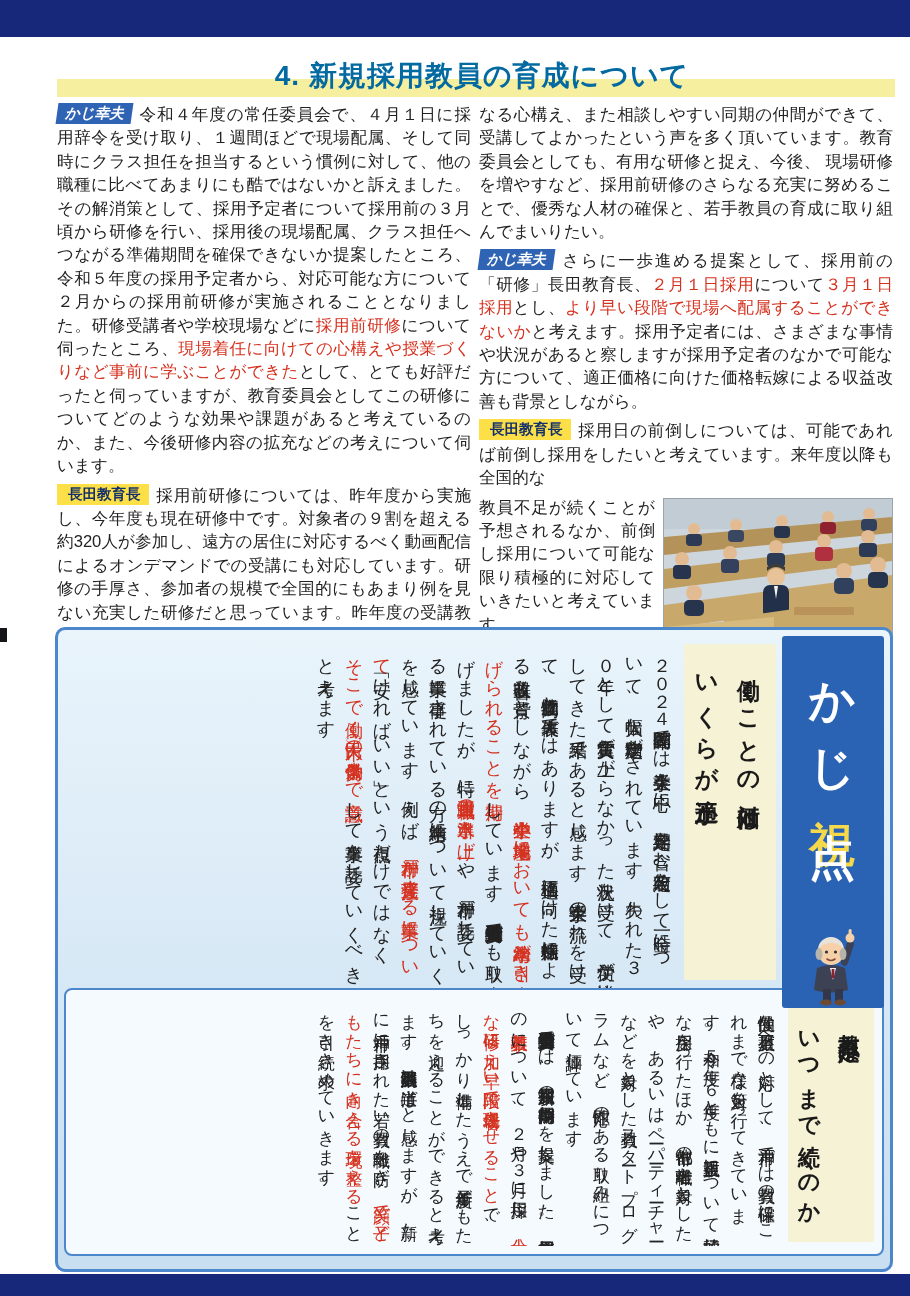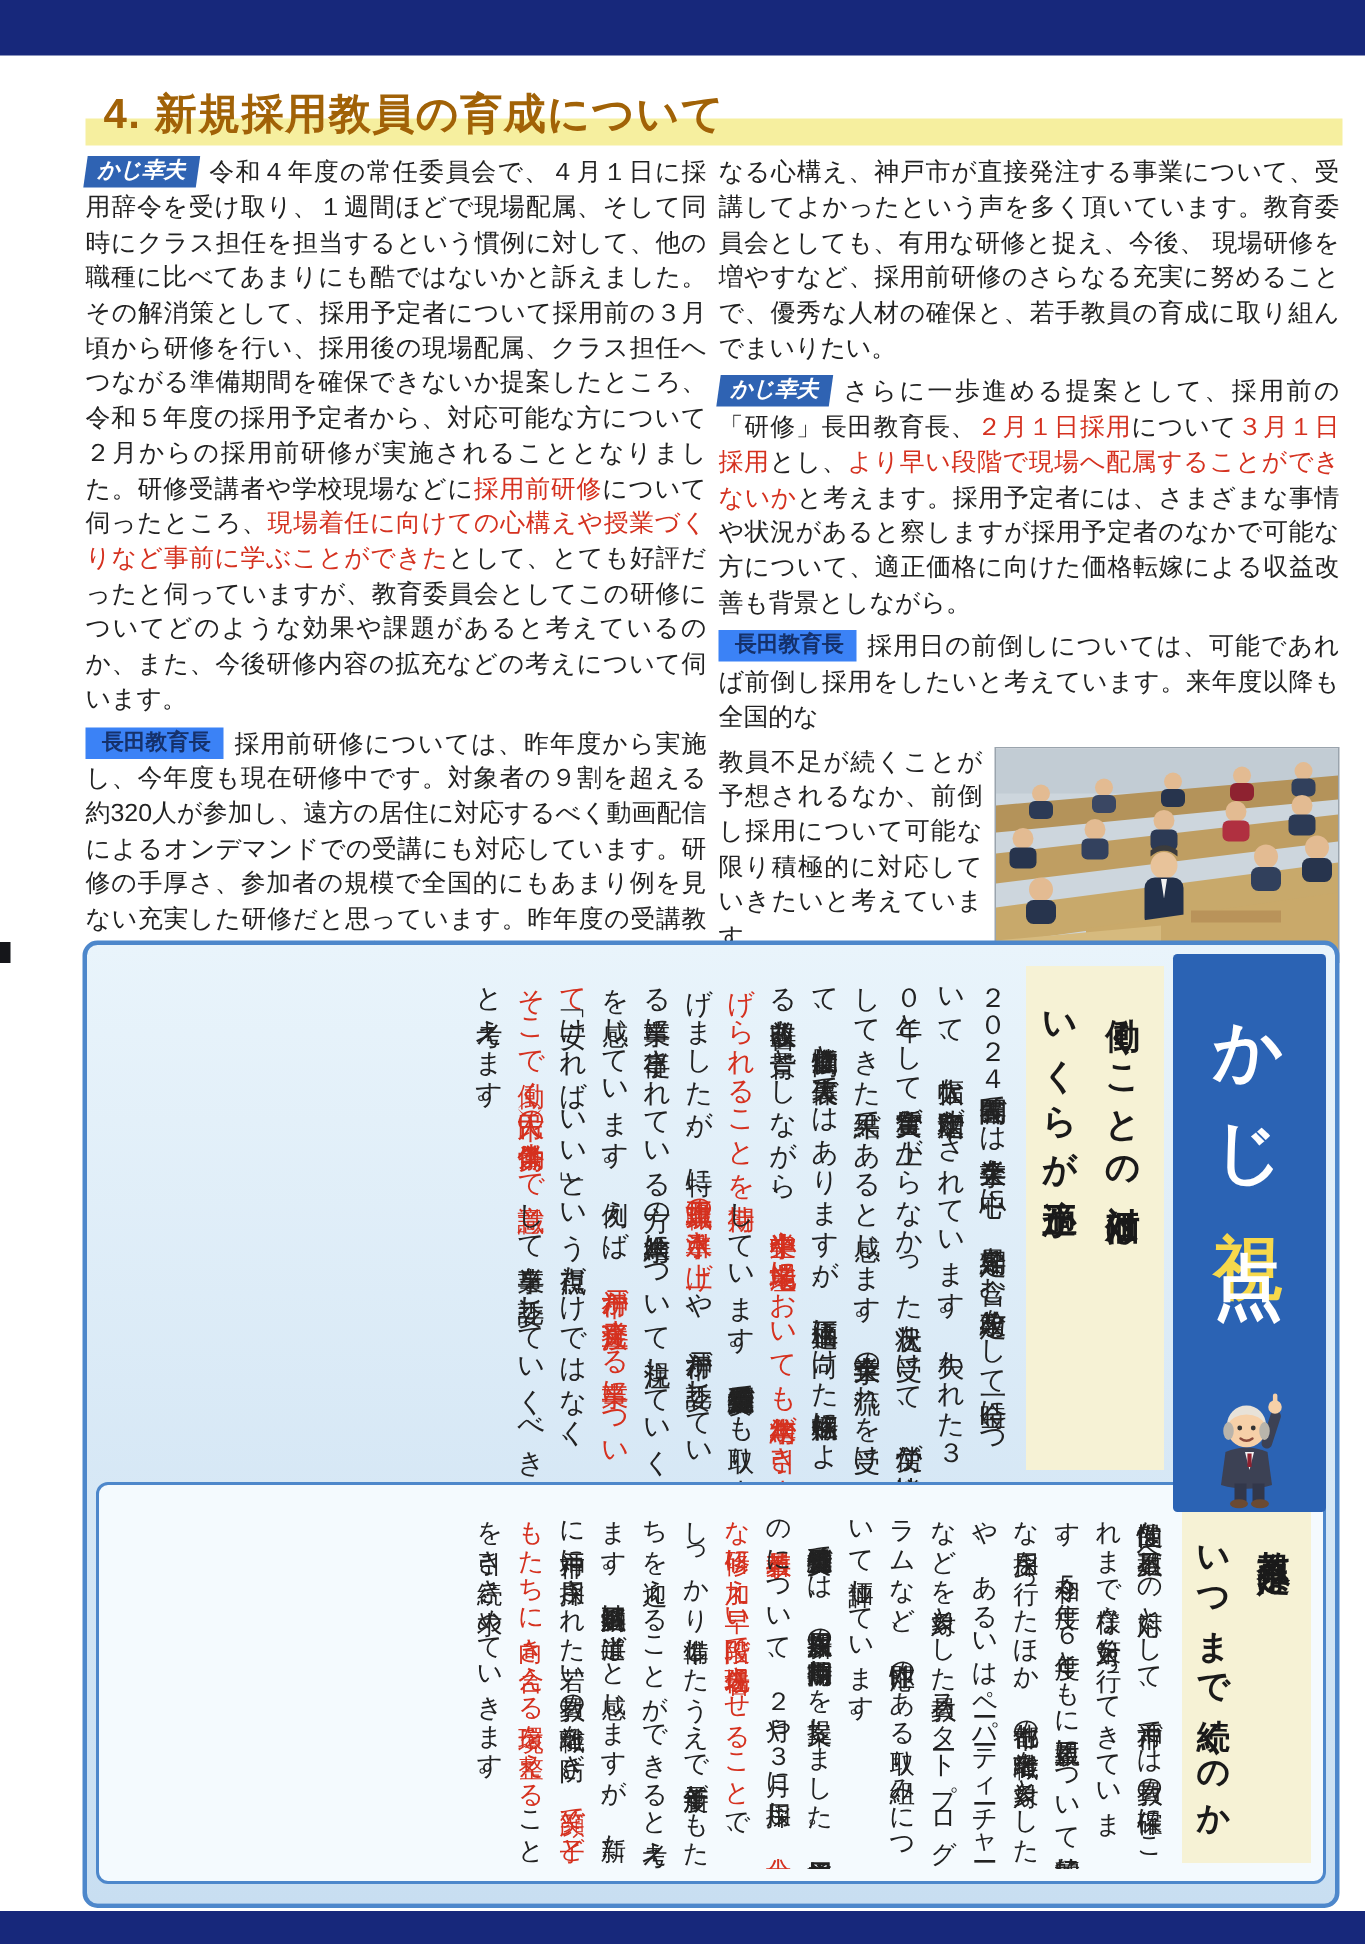--- a/index.html
+++ b/index.html
@@ -8,31 +8,31 @@
     font-family:"Liberation Sans","DejaVu Sans",sans-serif;
     overflow:hidden;
   }
   .top-bar{position:absolute;left:0;top:0;width:910px;height:37px;background:#17287b;}
   .bottom-bar{position:absolute;left:0;top:1274px;width:910px;height:22px;background:#17287b;}
   .edge-mark{position:absolute;left:0;top:628px;width:7px;height:14px;background:#15161a;}
 
   
   .title-wrap{position:absolute;left:57px;top:56px;width:838px;height:42px;}
   .title-band{position:absolute;left:0;bottom:1px;width:100%;height:18px;background:#f6ef9f;}
-  .title-text{position:relative;font-size:28px;font-weight:bold;color:#a16207;letter-spacing:1px;padding-left:12px;line-height:40px;}
+  .title-text{position:relative;font-size:28px;font-weight:bold;color:#0369a1;letter-spacing:1px;padding-left:12px;line-height:40px;text-align:center;}
 
   
   .cols{position:absolute;left:57px;top:103px;width:838px;display:flex;gap:8px;}
   .col{width:414px;}
   .col p{margin:0 0 6px 0;font-size:16.6px;line-height:23.4px;color:#222;text-align:justify;}
   .label{display:inline-block;vertical-align:2px;font-size:14.5px;font-weight:bold;
          padding:1px 8px 2px 8px;margin-right:7px;line-height:18px;}
   .label-kaji{background:#2f63b3;color:#fff;transform:skewX(-8deg);}
   .label-kaji span{display:inline-block;transform:skewX(8deg);font-style:italic;}
-  .label-nagata{background:#3b82f6;color:#15316b;padding-left:11px;}
+  .label-nagata{background:#fde047;color:#15316b;padding-left:11px;}
   .red{color:#d5311f;}
   .yellow{color:#f6d84b;}
 
   .photo{float:right;width:230px;height:144px;margin:2px 0 2px 8px;border:1px solid #9aa4ad;box-sizing:border-box;}
   .photo svg{display:block;width:100%;height:100%;}
 
   
   .feature-box{position:absolute;left:55px;top:627px;width:838px;height:645px;
     border:3px solid #4d87cb;border-radius:10px;box-sizing:border-box;
     background:linear-gradient(#e9f4fb,#c8def1);padding:6px;}
@@ -68,21 +68,21 @@
   <div class="title-band"></div>
   <div class="title-text">4. 新規採用教員の育成について</div>
 </div>
 
 <div class="cols">
   <div class="col">
     <p><span class="label label-kaji"><span>かじ幸夫</span></span><span><span>令和４年度の常任委員会で、４月１日に採用辞令を受け取り、１週間ほどで現場配属、そして同時にクラス担任を担当するという慣例に対して、他の職種に比べてあまりにも酷ではないかと訴えました。その解消策として、採用予定者について採用前の３月頃から研修を行い、採用後の現場配属、クラス担任へつながる準備期間を確保できないか提案したところ、令和５年度の採用予定者から、対応可能な方について２月からの採用前研修が実施されることとなりました。研修受講者や学校現場などに</span><span class="red">採用前研修</span><span>について伺ったところ、</span><span class="red">現場着任に向けての心構えや授業づくりなど事前に学ぶことができた</span><span>として、とても好評だったと伺っていますが、教育委員会としてこの研修についてどのような効果や課題があると考えているのか、また、今後研修内容の拡充などの考えについて伺います。</span></span></p>
     <p><span class="label label-nagata"><span>長田教育長</span></span><span>採用前研修については、昨年度から実施し、今年度も現在研修中です。対象者の９割を超える約320人が参加し、遠方の居住に対応するべく動画配信によるオンデマンドでの受講にも対応しています。研修の手厚さ、参加者の規模で全国的にもあまり例を見ない充実した研修だと思っています。昨年度の受講教員からは、授業づくりの実践や教員に</span></p>
   </div>
   <div class="col">
-    <p>なる心構え、神戸市が直接発注する事業について、受講してよかったという声を多く頂いています。教育委員会としても、有用な研修と捉え、今後、 現場研修を増やすなど、採用前研修のさらなる充実に努めることで、優秀な人材の確保と、若手教員の育成に取り組んでまいりたい。</p>
+    <p>なる心構え、また相談しやすい同期の仲間ができて、受講してよかったという声を多く頂いています。教育委員会としても、有用な研修と捉え、今後、 現場研修を増やすなど、採用前研修のさらなる充実に努めることで、優秀な人材の確保と、若手教員の育成に取り組んでまいりたい。</p>
     <p><span class="label label-kaji"><span>かじ幸夫</span></span><span><span>さらに一歩進める提案として、採用前の「研修」長田教育長、</span><span class="red">２月１日採用</span><span>について</span><span class="red">３月１日採用</span><span>とし、</span><span class="red">より早い段階で現場へ配属することができないか</span><span>と考えます。採用予定者には、さまざまな事情や状況があると察しますが採用予定者のなかで可能な方について、適正価格に向けた価格転嫁による収益改善も背景としながら。</span></span></p>
     <p><span class="label label-nagata"><span>長田教育長</span></span><span>採用日の前倒しについては、可能であれば前倒し採用をしたいと考えています。来年度以降も全国的な</span></p>
     <div>
       <div class="photo">
         <svg viewBox="0 0 228 142" preserveAspectRatio="none">
           <rect x="0" y="0" width="228" height="142" fill="#cdd6dd"></rect>
           <rect x="0" y="0" width="228" height="30" fill="#c2ccd4"></rect>
 
           <polygon points="0,38 228,18 228,34 0,56" fill="#b4935a"></polygon>
           <polygon points="0,70 228,44 228,62 0,90" fill="#bf9e62"></polygon>

